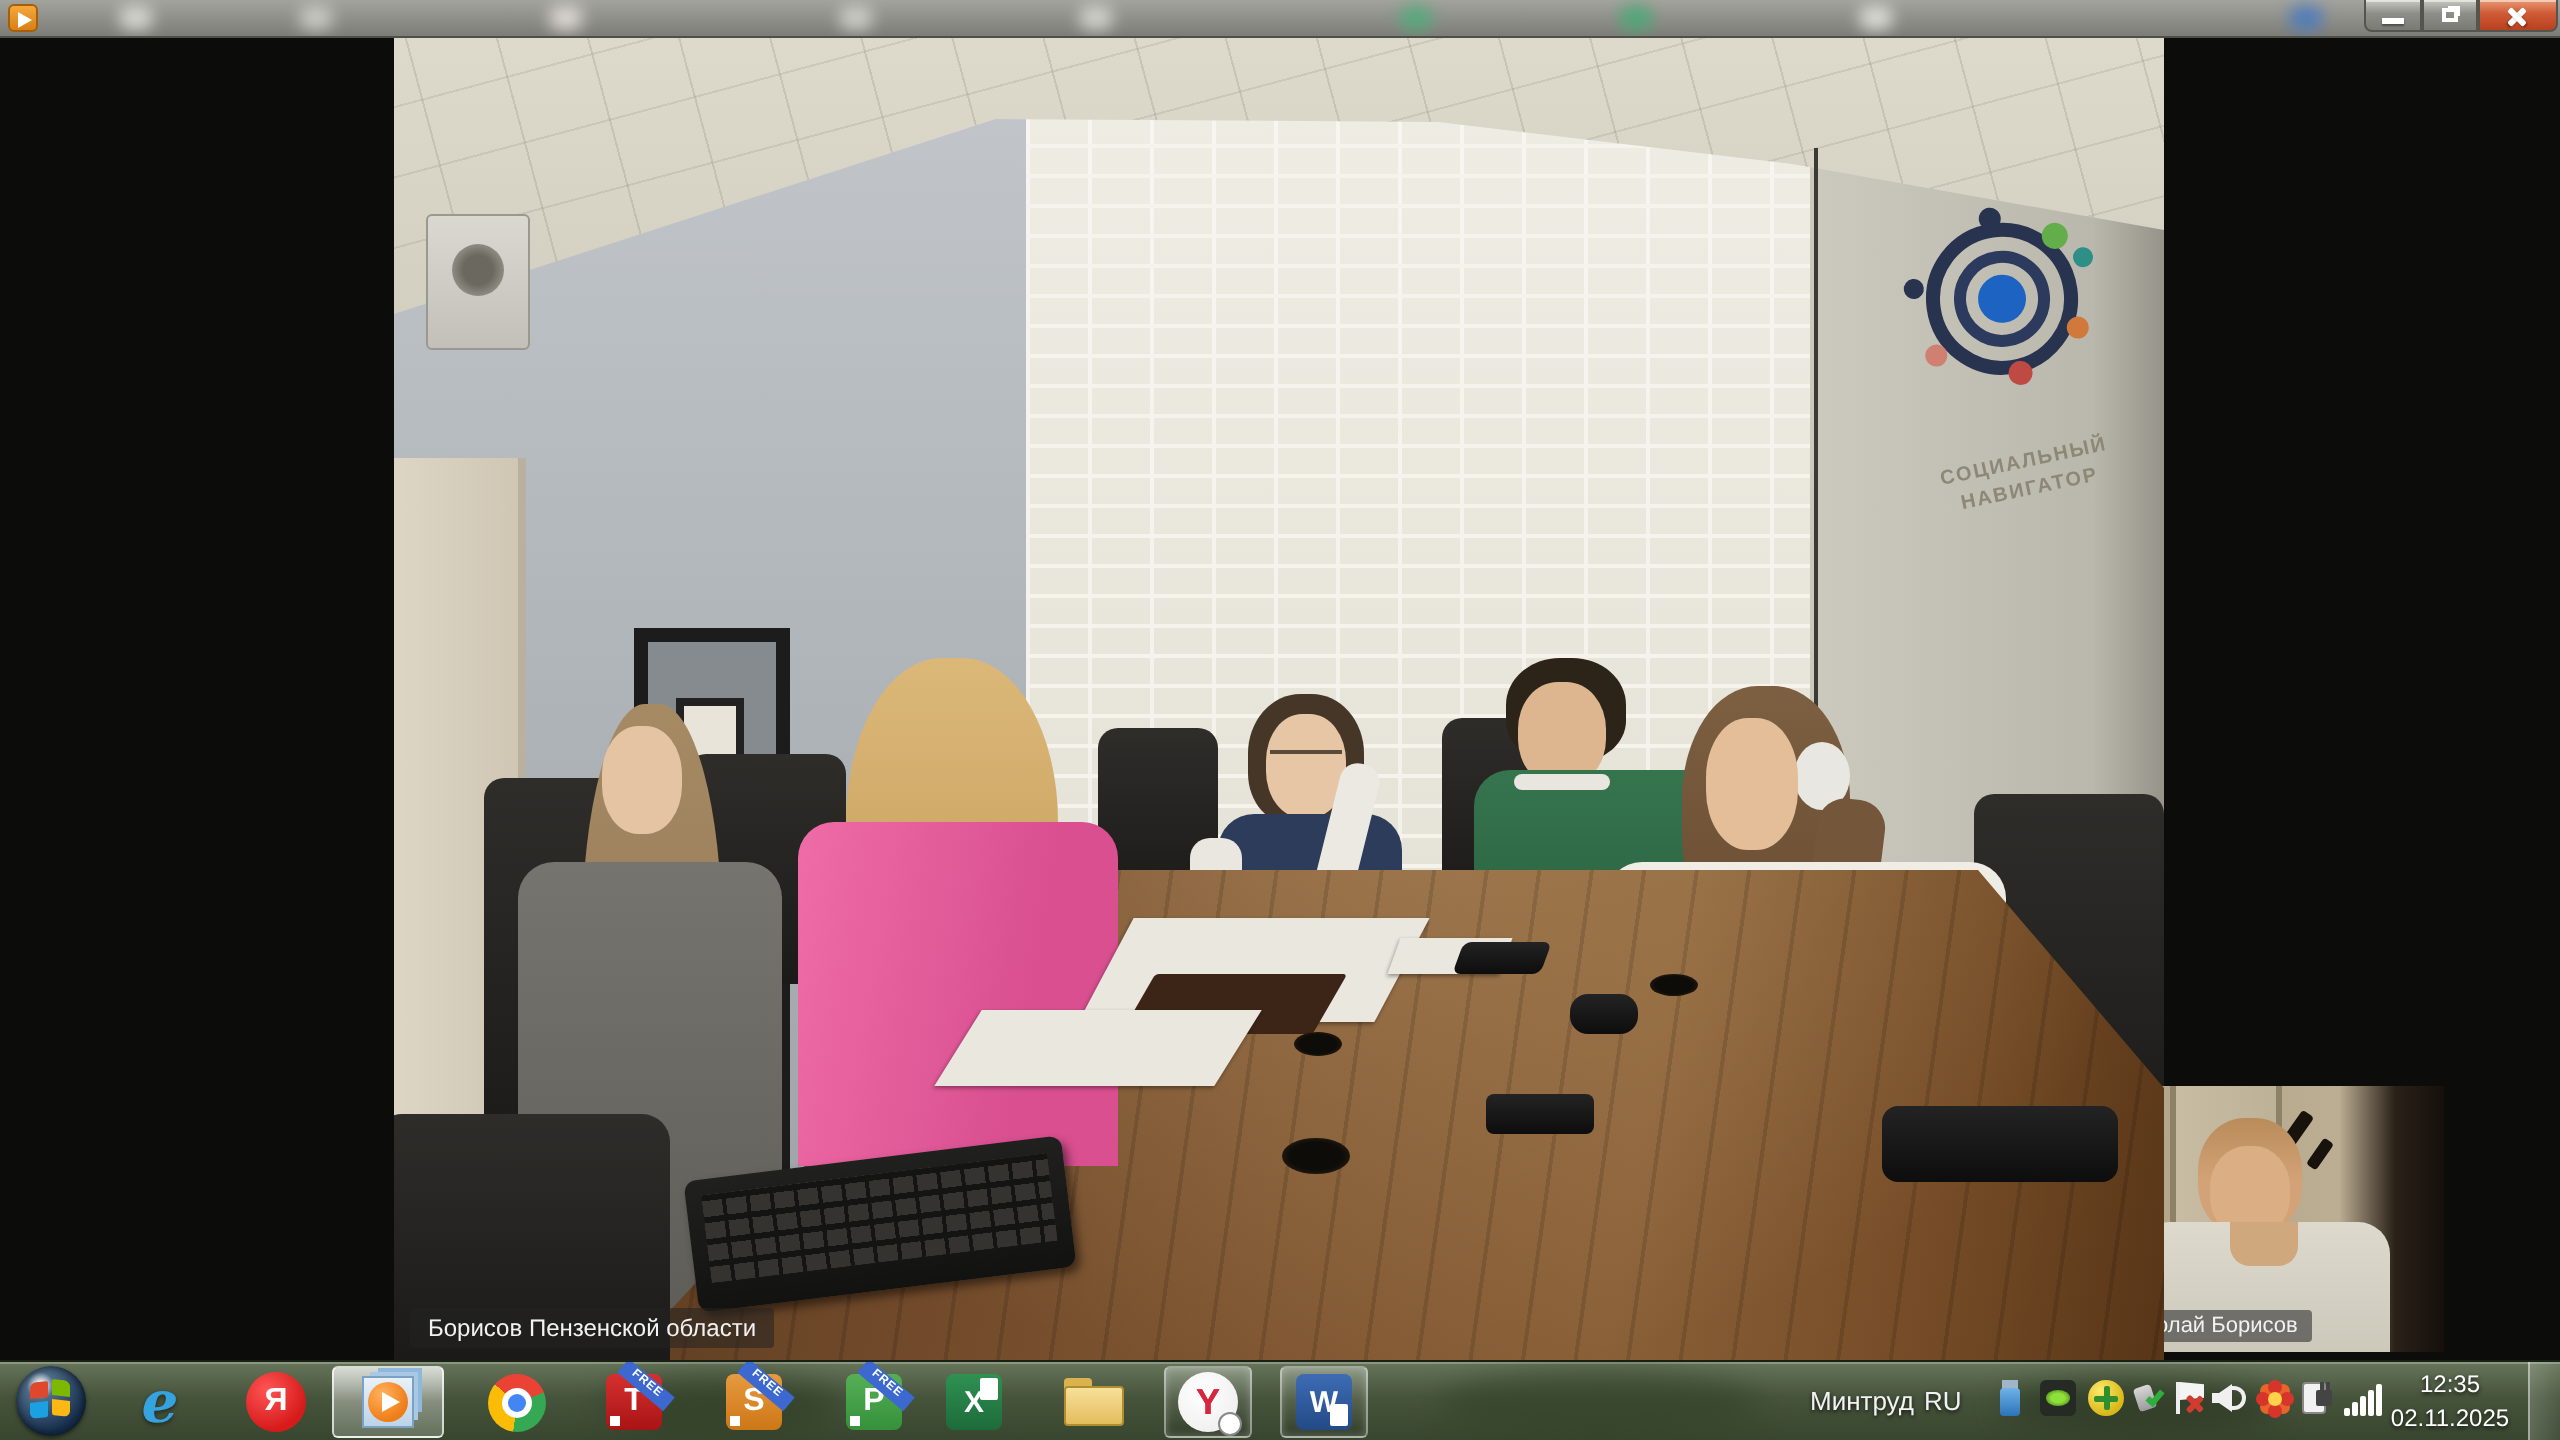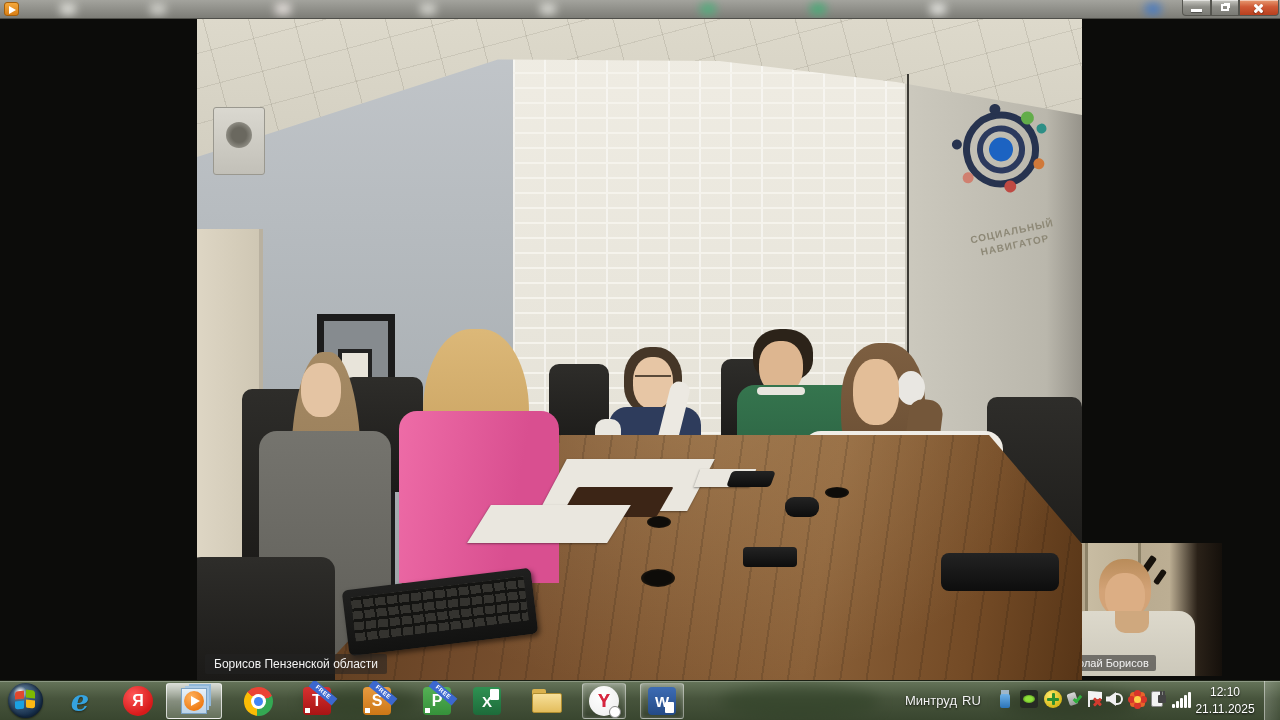--- a/index.html
+++ b/index.html
@@ -346,19 +346,19 @@
     </div>
     <div class="a tray-ico bars" style="left:1172px;width:22px;">
       <span style="left:0;height:4px;"></span>
       <span style="left:4px;height:7px;"></span>
       <span style="left:8px;height:10px;"></span>
       <span style="left:12px;height:13px;"></span>
       <span style="left:16px;height:16px;"></span>
     </div>
 
     <div id="clock" class="a">
-      <div>12:10</div>
-      <div>21.11.2025</div>
+      <div>12:35</div>
+      <div>02.11.2025</div>
     </div>
     <div id="show-desktop" class="a"></div>
   </div>
 
 </div>
 
 </body></html>

